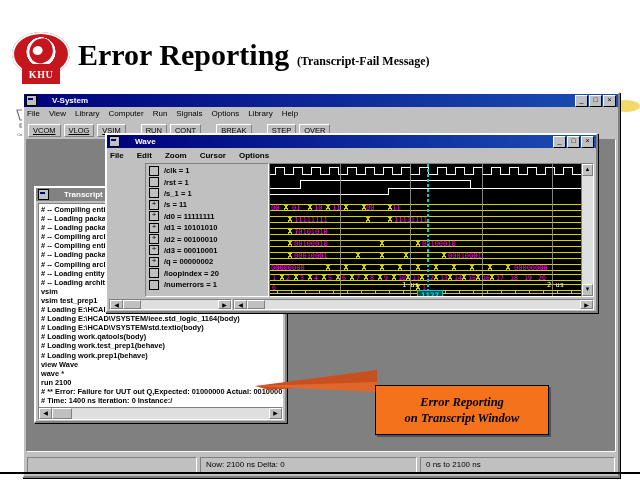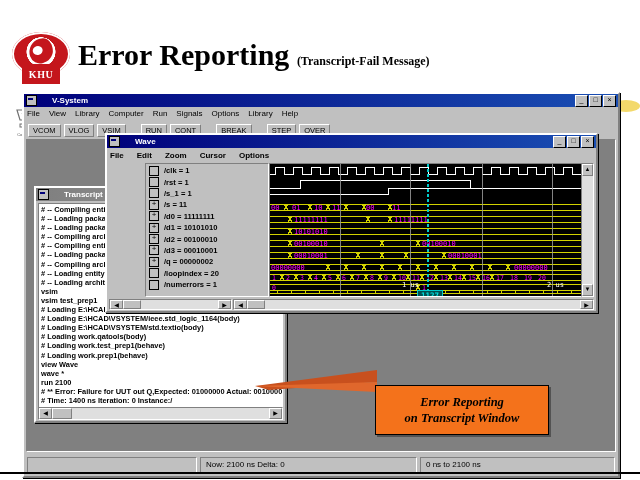--- a/index.html
+++ b/index.html
@@ -63,21 +63,21 @@
         border-color:#ffffff #000000 #000000 #ffffff;font-size:7px;line-height:8px;
         text-align:center;color:#000;font-family:"Liberation Sans",sans-serif;}
   .menubar{height:13px;display:flex;align-items:center;padding:0 3px;background:#c0c0c0;
            border-bottom:1px solid #c0c0c0;}
   .menubar .mi{font-size:8px;color:#000;margin-right:9px;white-space:nowrap;}
 
   
   #vsystem{left:22px;top:92px;width:594px;height:382px;}
   .toolbar{height:16px;display:flex;align-items:center;padding:1px 4px;gap:3px;background:#c0c0c0;}
   .tbtn{font-size:7.5px;padding:1px 4px;background:#c0c0c0;border:1px solid;
-        border-color:#ffffff #808080 #808080 #ffffff;color:#000;white-space:nowrap;line-height:9px;}
+        border-color:#ffffff #808080 #808080 #ffffff;color:#000;white-space:nowrap;line-height:9px;text-decoration:underline;}
   .tgap{width:9px;}
   .mdi{position:absolute;left:2px;top:45px;right:2px;bottom:24px;background:#808080;
        border:1px solid;border-color:#808080 #ffffff #ffffff #808080;overflow:hidden;}
   .statusbar{position:absolute;left:3px;right:3px;bottom:3px;height:16px;display:flex;gap:3px;}
   .sfield{background:#c0c0c0;border:1px solid;border-color:#808080 #ffffff #ffffff #808080;
           font-size:8px;color:#000;padding:2px 5px;line-height:10px;white-space:nowrap;overflow:hidden;}
   .sf1{flex:0 0 158px;}
   .sf2{flex:0 0 205px;}
   .sf3{flex:1 1 auto;}
 

